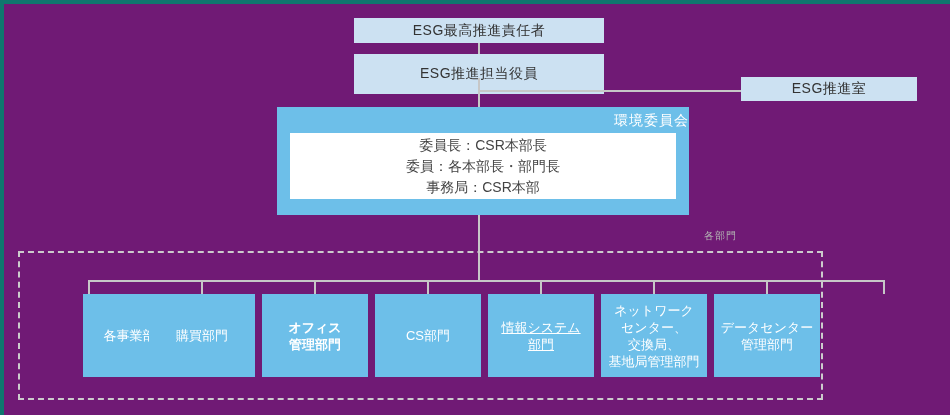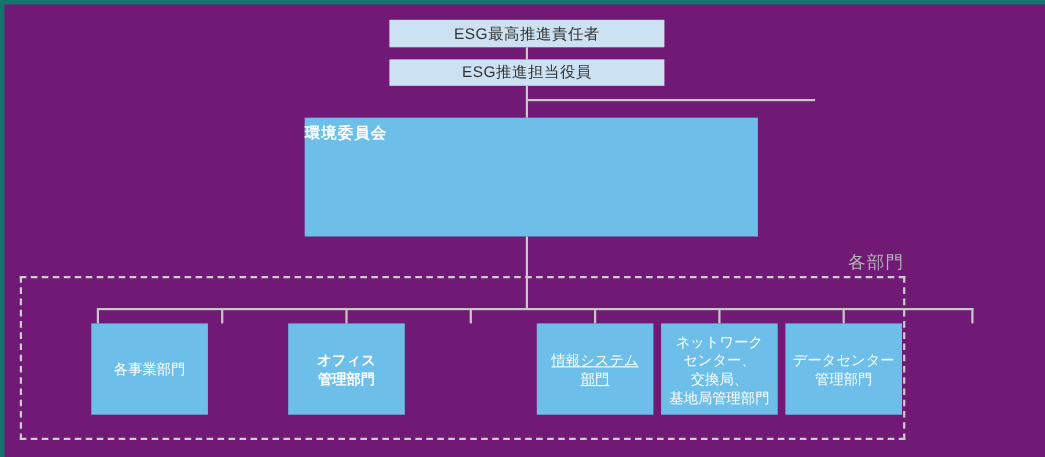--- a/index.html
+++ b/index.html
@@ -44,23 +44,23 @@
   .committee {
     position: absolute;
     left: 273px; top: 103px;
     width: 412px; height: 108px;
     background: #6dbfe9;
     box-sizing: border-box;
   }
   .committee-title {
     height: 36px;
     line-height: 26px;
-    text-align: left;
+    text-align: right;
     color: #ffffff;
-    font-weight: bold;
+    font-weight: normal;
     font-size: 14px;
     letter-spacing: 1px;
   }
   .committee-inner {
     position: absolute;
     left: 13px; right: 13px;
     top: 26px; height: 66px;
     background: #ffffff;
     display: flex;
     flex-direction: column;
@@ -74,69 +74,77 @@
     position: absolute;
     left: 14px; top: 247px;
     width: 805px; height: 149px;
     border: 2px dashed #cccccc;
     box-sizing: border-box;
   }
   .group-label {
     position: absolute;
     left: 700px; top: 225px;
     width: 118px;
-    text-align: right;
-    font-size: 16px;
+    text-align: left;
+    font-size: 10px;
     color: #b3b3b3;
     letter-spacing: 1px;
   }
   .dept {
     top: 290px;
     width: 106px;
     height: 83px;
   }
 </style>
 </head>
 <body>
 
 <div class="canvas">
 
   <div class="node pale" style="left:350px; top:14px; width:250px; height:25px;">ESG最高推進責任者</div>
 
   <div class="line" style="left:474px; top:39px; width:2px; height:11px;"></div>
 
-  <div class="node pale" style="left:350px; top:50px; width:250px; height:24px;">ESG推進担当役員</div>
+  <div class="node pale" style="left:350px; top:50px; width:250px; height:40px;">ESG推進担当役員</div>
 
   <div class="line" style="left:474px; top:74px; width:2px; height:29px;"></div>
 
   <div class="line" style="left:475px; top:86px; width:262px; height:2px;"></div>
 
+  <div class="node pale" style="left:737px; top:73px; width:176px; height:24px;">ESG推進室</div>
 
   <div class="committee">
     <div class="committee-title">環境委員会</div>
+    <div class="committee-inner">
+      <div>委員長：CSR本部長</div>
+      <div>委員：各本部長・部門長</div>
+      <div>事務局：CSR本部</div>
+    </div>
   </div>
 
   <div class="line" style="left:474px; top:211px; width:2px; height:65px;"></div>
 
   <div class="group-label">各部門</div>
   <div class="dashed-group"></div>
 
   <div class="line" style="left:85px; top:276px; width:796px; height:2px;"></div>
   <div class="line" style="left:84px;  top:276px; width:2px; height:14px;"></div>
   <div class="line" style="left:197px; top:276px; width:2px; height:14px;"></div>
   <div class="line" style="left:310px; top:276px; width:2px; height:14px;"></div>
   <div class="line" style="left:423px; top:276px; width:2px; height:14px;"></div>
   <div class="line" style="left:536px; top:276px; width:2px; height:14px;"></div>
   <div class="line" style="left:649px; top:276px; width:2px; height:14px;"></div>
   <div class="line" style="left:762px; top:276px; width:2px; height:14px;"></div>
   <div class="line" style="left:879px; top:276px; width:2px; height:14px;"></div>
 
   <div class="node blue dept" style="left:32px;margin-left:47px;">各事業部門</div>
+  <div class="node blue dept" style="left:145px;">購買部門</div>
   <div class="node blue dept" style="left:258px;font-weight:bold;">オフィス
 管理部門</div>
+  <div class="node blue dept" style="left:371px;">CS部門</div>
   <div class="node blue dept" style="left:484px;text-decoration:underline;">情報システム
 部門</div>
   <div class="node blue dept" style="left:597px;">ネットワーク
 センター、
 交換局、
 基地局管理部門</div>
   <div class="node blue dept" style="left:710px;font-family:Liberation Serif, serif;">データセンター
 管理部門</div>
 
 </div>

